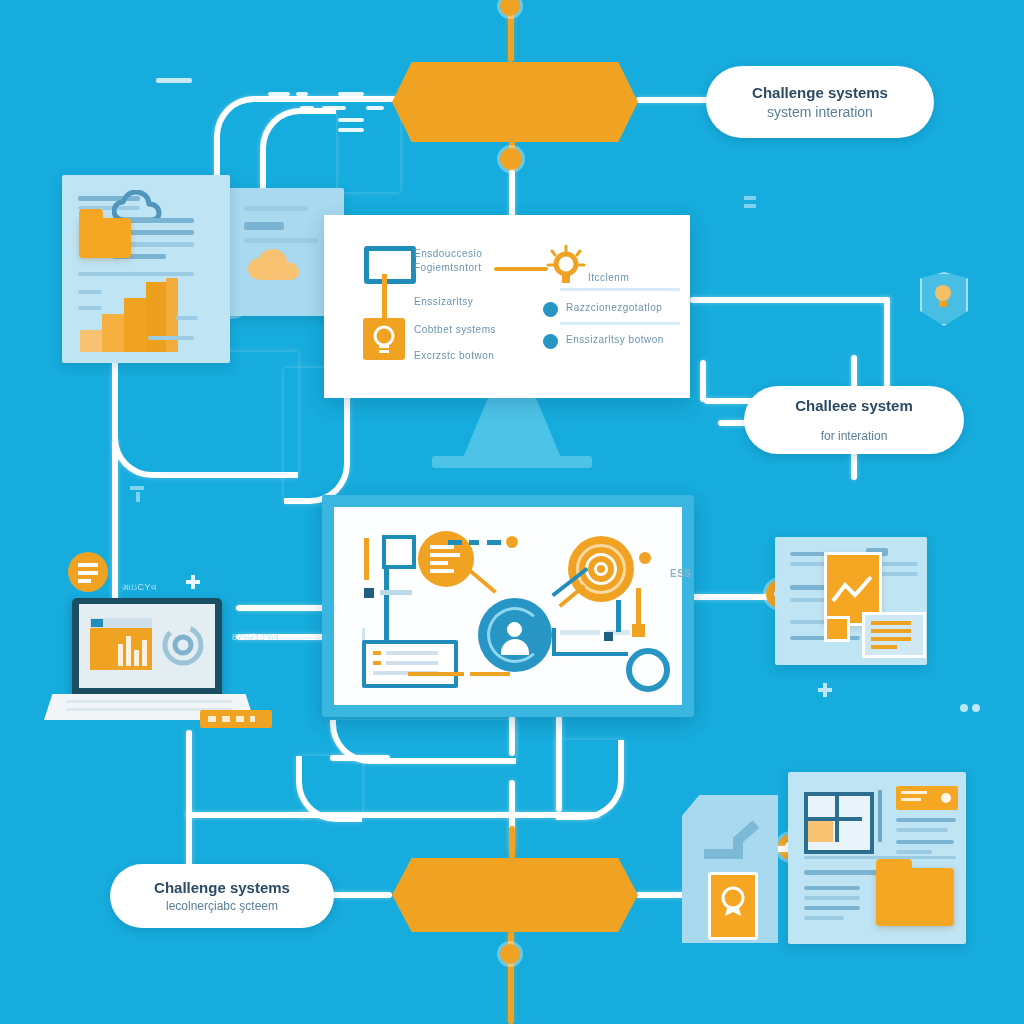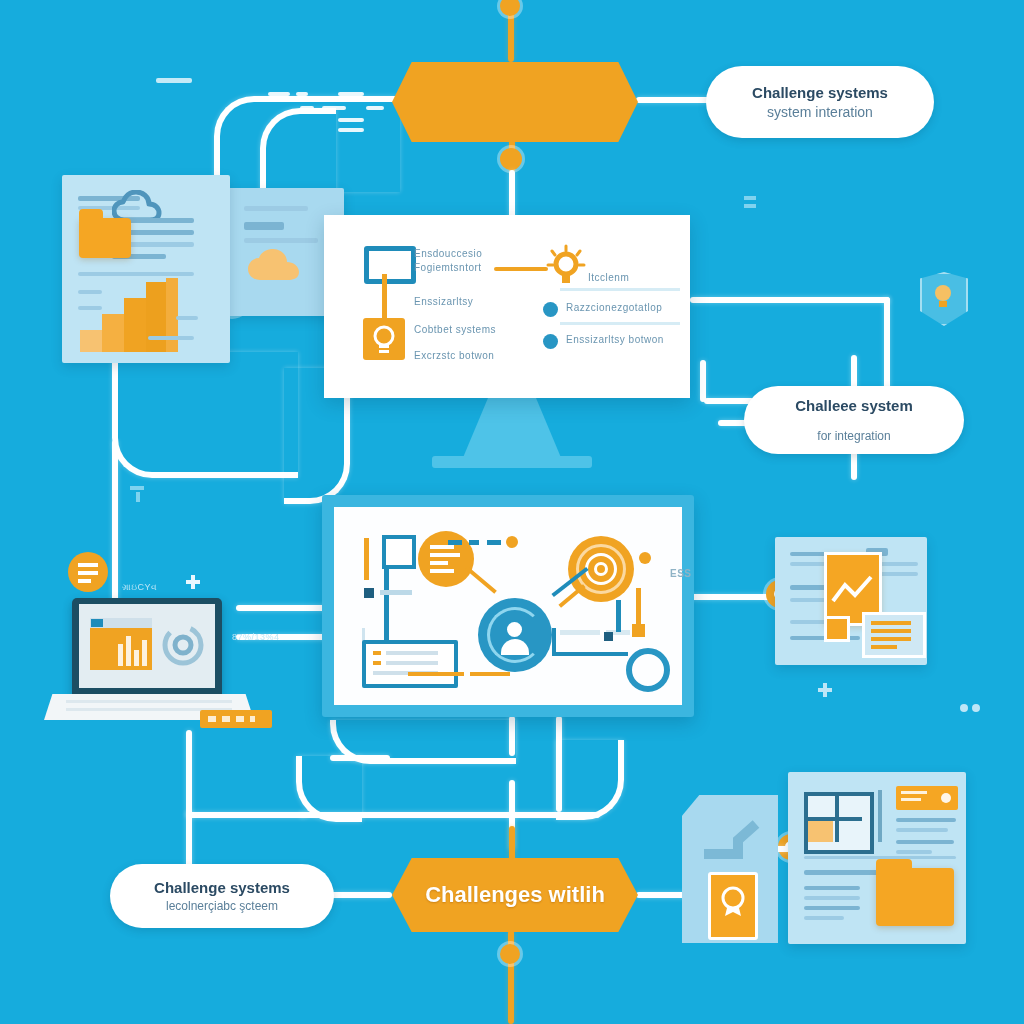--- a/index.html
+++ b/index.html
@@ -381,27 +381,26 @@
     </div>
   </div>
 
   <div class="pill abs" style="left:706px;top:66px;width:228px;height:72px;">
     <div class="t1" style="font-size:15px;">Challenge systems</div>
     <div class="t2" style="font-size:14px;margin-top:3px;">system interation</div>
   </div>
 
   <div class="pill abs" style="left:744px;top:386px;width:220px;height:68px;gap:12px;">
     <div class="t1" style="font-size:15px;">Challeee system</div>
-    <div class="t2" style="font-size:12px;margin-top:3px;">for integration</div>
+    <div class="t2" style="font-size:12px;margin-top:3px;">for interation</div>
   </div>
 
   <div class="pill abs" style="left:110px;top:864px;width:224px;height:64px;">
     <div class="t1" style="font-size:15px;">Challenge systems</div>
     <div class="t2" style="font-size:12px;margin-top:3px;">lecolnerçiabc şcteem</div>
   </div>
 
   <div class="hex abs" style="left:392px;top:858px;width:246px;height:74px;font-size:22px;">
     <div>
-      <div>Challenges witlih</div>
     </div>
   </div>
 
 </div>
 
 </body></html>

